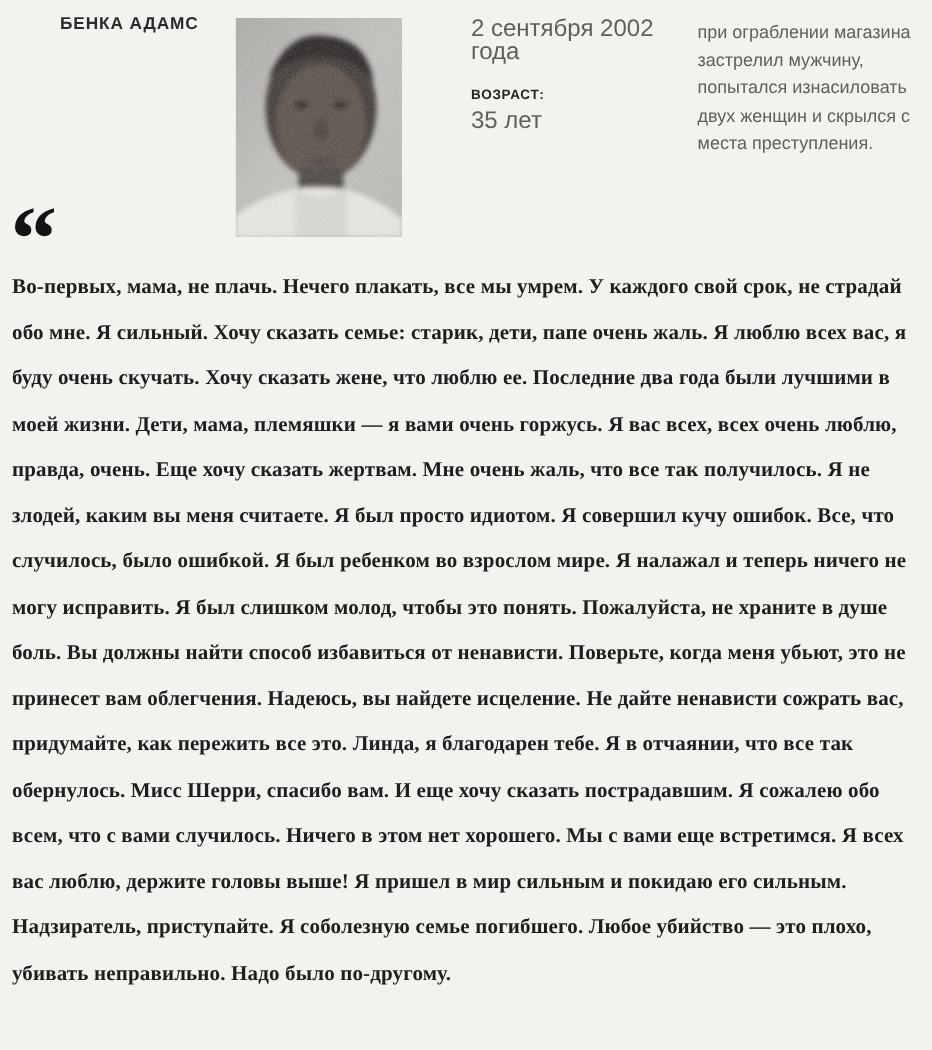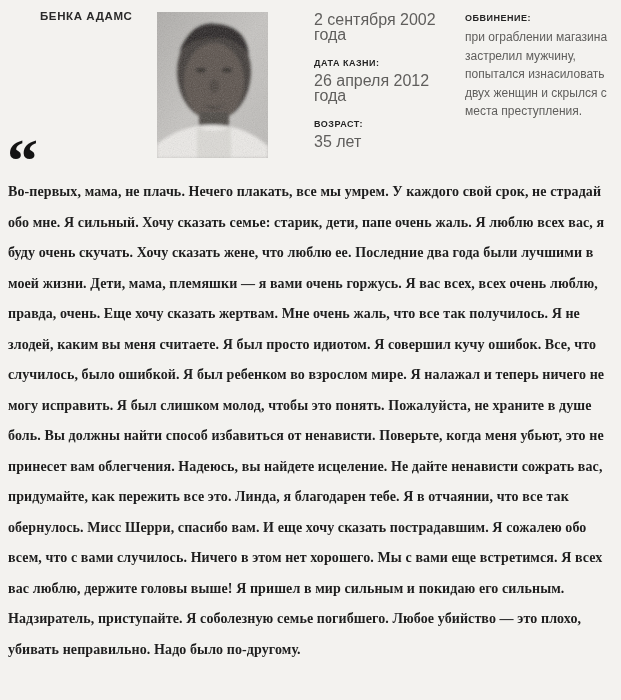--- a/index.html
+++ b/index.html
@@ -106,32 +106,27 @@
       </g>
       <rect width="111" height="146" filter="url(#grain)" opacity="0.5"></rect>
     </svg>
   </div>
 
   <div class="meta-col col1">
     <div class="field">
       <div class="field-value">2 сентября 2002 года</div>
     </div>
     <div class="field">
-      <div class="field-label">ДАТА КАЗНИ:</div>
-      <div class="field-value">26 апреля 2012 года</div>
-    </div>
-    <div class="field">
       <div class="field-label">ВОЗРАСТ:</div>
       <div class="field-value">35 лет</div>
     </div>
   </div>
 
   <div class="meta-col col2">
     <div class="field">
-      <div class="field-label">ОБВИНЕНИЕ:</div>
       <div class="charge-value">при ограблении магазина застрелил мужчину, попытался изнасиловать двух женщин и скрылся с места преступления.</div>
     </div>
   </div>
 
   <div class="quote-mark">“</div>
 
   <p class="quote-text">Во-первых, мама, не плачь. Нечего плакать, все мы умрем. У каждого свой срок, не страдай обо мне. Я сильный. Хочу сказать семье: старик, дети, папе очень жаль. Я люблю всех вас, я буду очень скучать. Хочу сказать жене, что люблю ее. Последние два года были лучшими в моей жизни. Дети, мама, племяшки — я вами очень горжусь. Я вас всех, всех очень люблю, правда, очень. Еще хочу сказать жертвам. Мне очень жаль, что все так получилось. Я не злодей, каким вы меня считаете. Я был просто идиотом. Я совершил кучу ошибок. Все, что случилось, было ошибкой. Я был ребенком во взрослом мире. Я налажал и теперь ничего не могу исправить. Я был слишком молод, чтобы это понять. Пожалуйста, не храните в душе боль. Вы должны найти способ избавиться от ненависти. Поверьте, когда меня убьют, это не принесет вам облегчения. Надеюсь, вы найдете исцеление. Не дайте ненависти сожрать вас, придумайте, как пережить все это. Линда, я благодарен тебе. Я в отчаянии, что все так обернулось. Мисс Шерри, спасибо вам. И еще хочу сказать пострадавшим. Я сожалею обо всем, что с вами случилось. Ничего в этом нет хорошего. Мы с вами еще встретимся. Я всех вас люблю, держите головы выше! Я пришел в мир сильным и покидаю его сильным. Надзиратель, приступайте. Я соболезную семье погибшего. Любое убийство — это плохо, убивать неправильно. Надо было по-другому.</p>
 
 </div>
 

